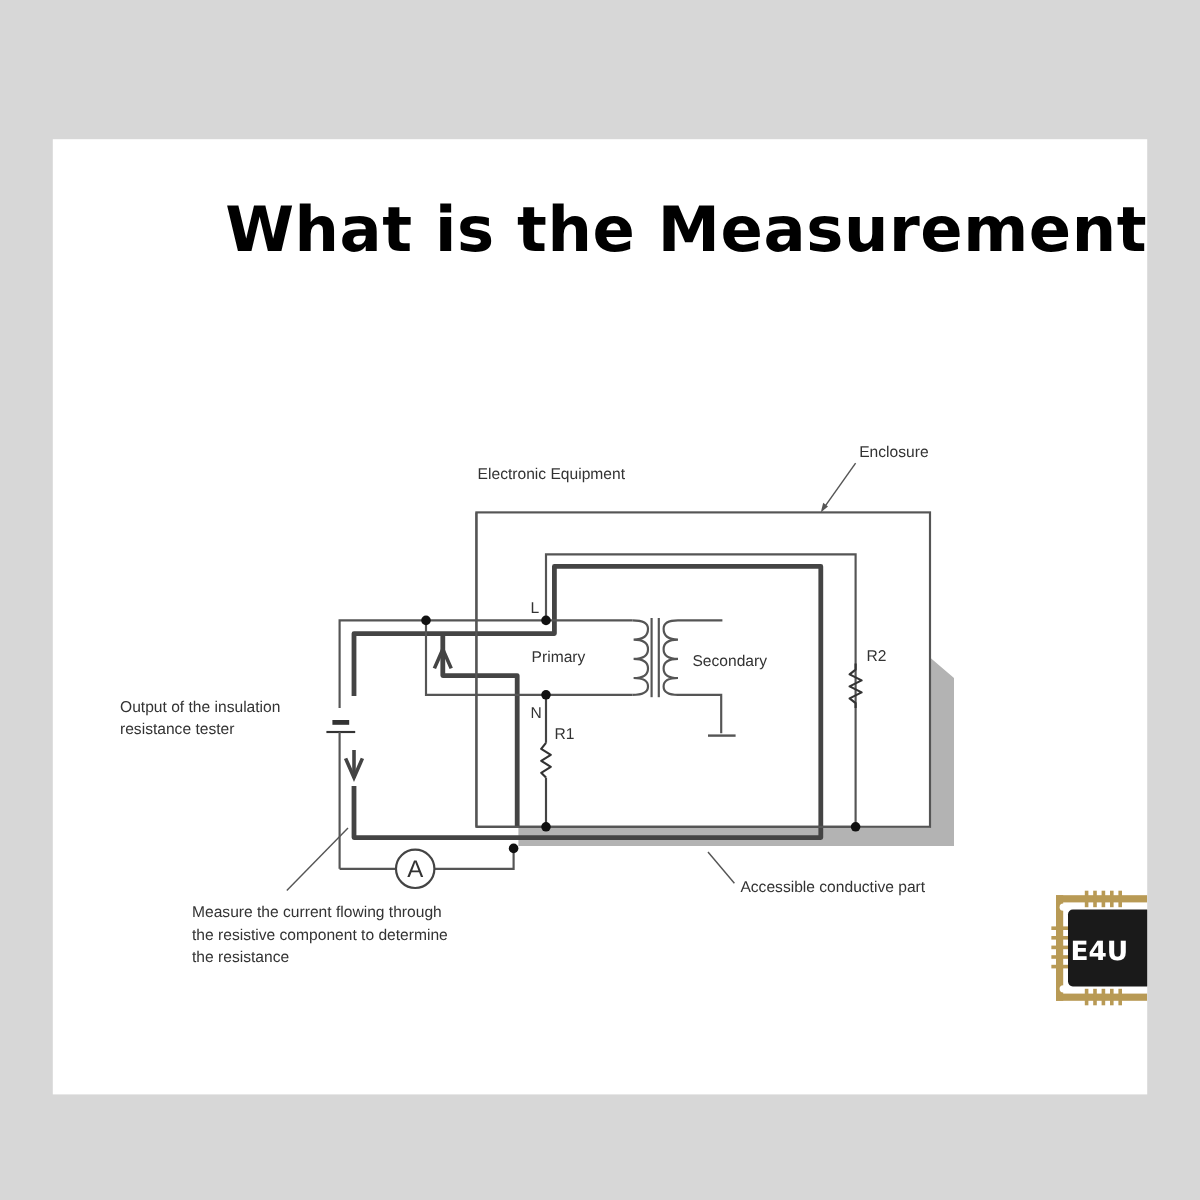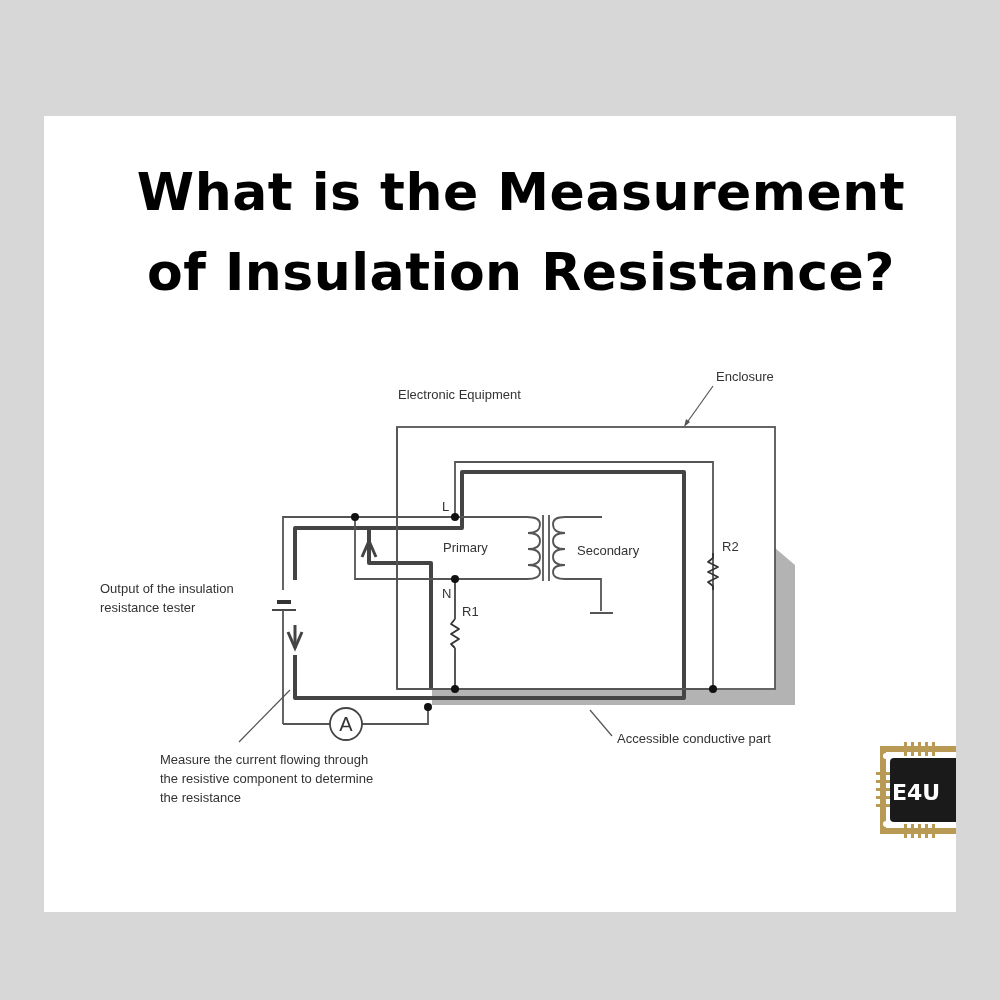--- a/index.html
+++ b/index.html
@@ -23,21 +23,21 @@
       text-align: center;
       font-family: "DejaVu Sans", sans-serif;
       font-weight: bold;
       font-size: 52px;
       line-height: 80px;
       color: #000;
       letter-spacing: 0.5px;
       padding-left: 42px;
       box-sizing: border-box;
     }
-    .title .line { display: block; white-space: nowrap; }
+    .title .line { display: block; white-space: nowrap; text-align: right; }
     svg.diagram {
       position: absolute; left: 0; top: 0;
       width: 1000px; height: 1000px;
     }
     .lbl {
       font-family: "Liberation Sans", sans-serif;
       font-size: 13px;
       fill: #333;
     }
     .logo {
@@ -45,21 +45,20 @@
       left: 876px; top: 742px;
       width: 80px; height: 96px;
     }
   </style>
 </head>
 <body>
 
 <div class="card">
   <div class="title">
     <span class="line">What is the Measurement</span>
-    <span class="line">of Insulation Resistance?</span>
   </div>
 </div>
 
 <svg class="diagram" viewBox="0 0 1000 1000" xmlns="http://www.w3.org/2000/svg">
 
   <g fill="#b3b3b3">
     <polygon points="775,548 795,565 795,705 432,705 432,690 775,690"></polygon>
   </g>
 
   <rect x="397" y="427" width="378" height="262" fill="none" stroke="#555" stroke-width="1.8"></rect>

